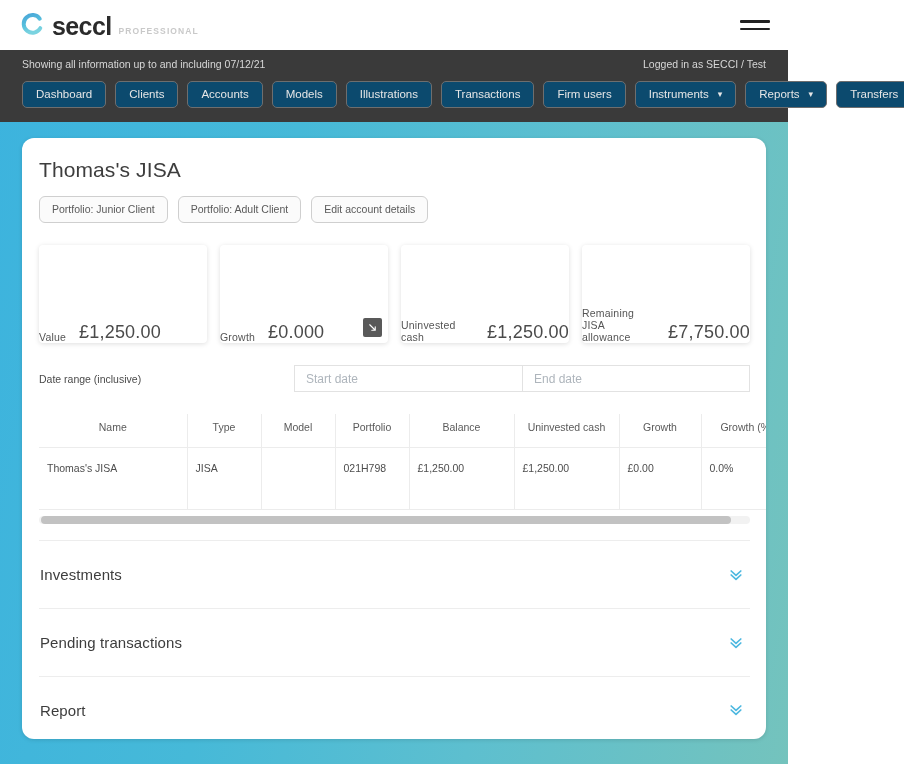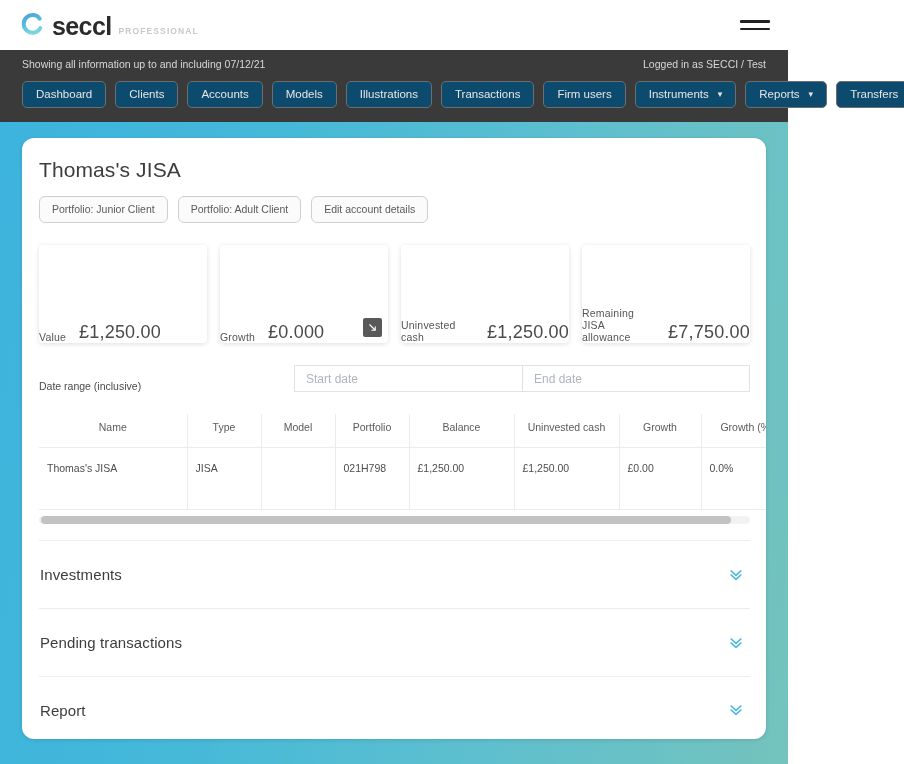--- a/index.html
+++ b/index.html
@@ -86,21 +86,21 @@
   }
   .stat-label { font-size: 10.5px; color: #555; letter-spacing: .2px; }
   .stat-value { font-size: 18px; color: #4a4a4a; margin-top: 11px; letter-spacing: .2px; }
   .stat-corner {
     position: absolute; right: 6px; bottom: 6px;
     width: 19px; height: 19px; background: #595959; border-radius: 2px;
     display: flex; align-items: center; justify-content: center; cursor: pointer;
   }
 
   
-  .daterow { display: flex; align-items: flex-end; margin-top: 22px; gap: 12px; }
+  .daterow { display: flex; align-items: center; margin-top: 22px; gap: 12px; }
   .daterow-label { font-size: 10.5px; color: #4a4a4a; }
   .date-inputs { margin-left: auto; display: flex; }
   .date-input {
     width: 228px; height: 27px; border: 1px solid #e2e2e2; background: #fff;
     font-size: 12px; color: #adb4bb; padding: 0 11px;
     font-family: "Liberation Sans", sans-serif; outline: none;
   }
   .date-input:first-child { border-right: none; }
   .date-input::placeholder { color: #aeb5bc; }
 

